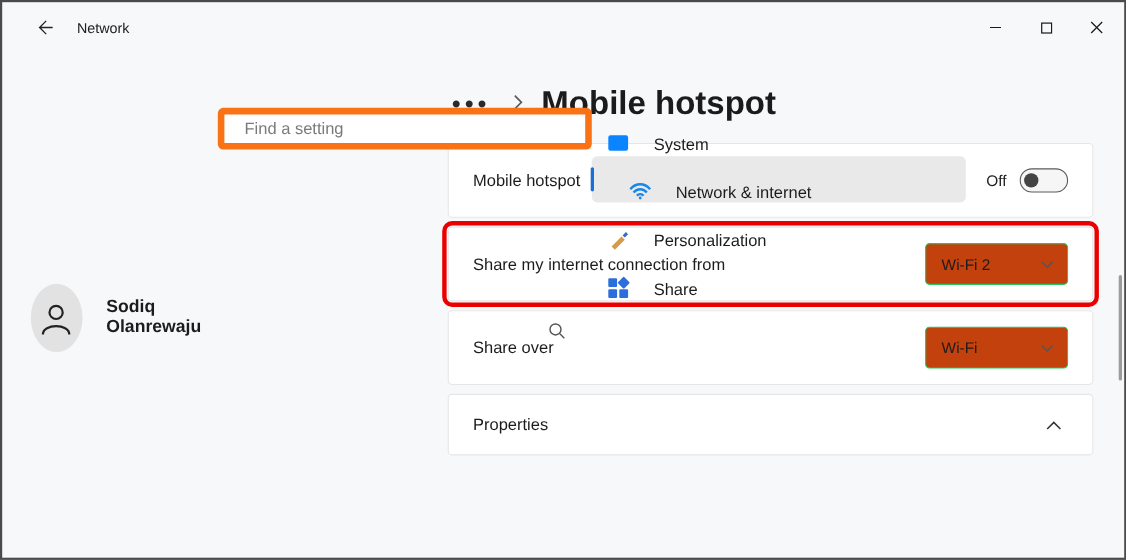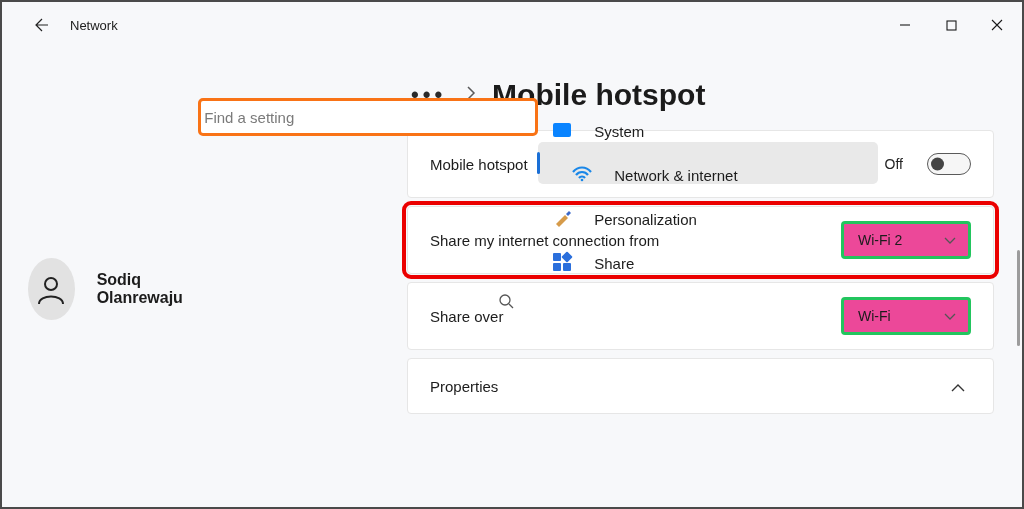--- a/index.html
+++ b/index.html
@@ -75,23 +75,23 @@
 
     
     .search-wrap {
       margin-top:28px;
       position:relative;
     }
     .search-input {
       width:340px;
       height:38px;
       font-size:15px;
-      padding:0 40px 0 3px;
+      padding:0 40px 0 18px;
       background:#ffffff;
-      border:3px solid #f97316;
+      border:6px solid #f97316;
       border-radius:5px;
       outline:none;
       color:#333;
     }
     .search-input::placeholder { color:#7a7a7a; }
     .search-icon {
       position:absolute;
       right:24px; top:50%; transform:translateY(-50%);
     }
 
@@ -177,42 +177,42 @@
       color:#1c1c1c;
     }
     .row .spacer { flex:1; }
     .row.prop { height:56px; }
     .highlight {
       outline:4px solid #eb0000;
       outline-offset:1px;
     }
 
     
-    .toggle-off-label { margin-right:24px; font-size:14px; color:#222;}
+    .toggle-off-label { margin-right:12px; font-size:14px; color:#222;}
     .toggle {
       width:44px;height:22px;border-radius:22px;
       border:1.5px solid #5a5a5a;
       background:#f6f6f6;
       position:relative;
       cursor:pointer;
     }
     .toggle .knob {
       position:absolute;
       left:3px; top:50%; transform:translateY(-50%);
       width:13px;height:13px;border-radius:50%;
       background:#444;
     }
 
     
     .dropdown {
       height:38px;
       min-width:130px;
       padding:0 38px 0 14px;
-      border:3px solid #22c55e;
-      background:#ec4899;
+      border:1px solid #22c55e;
+      background:#c2410c;
       border-radius:4px;
       display:flex; align-items:center;
       font-size:14px;
       color:#1c1c1c;
       position:relative;
       cursor:pointer;
     }
     .dropdown .dd-chevron {
       position:absolute; right:12px; top:50%; transform:translateY(-50%);
     }

